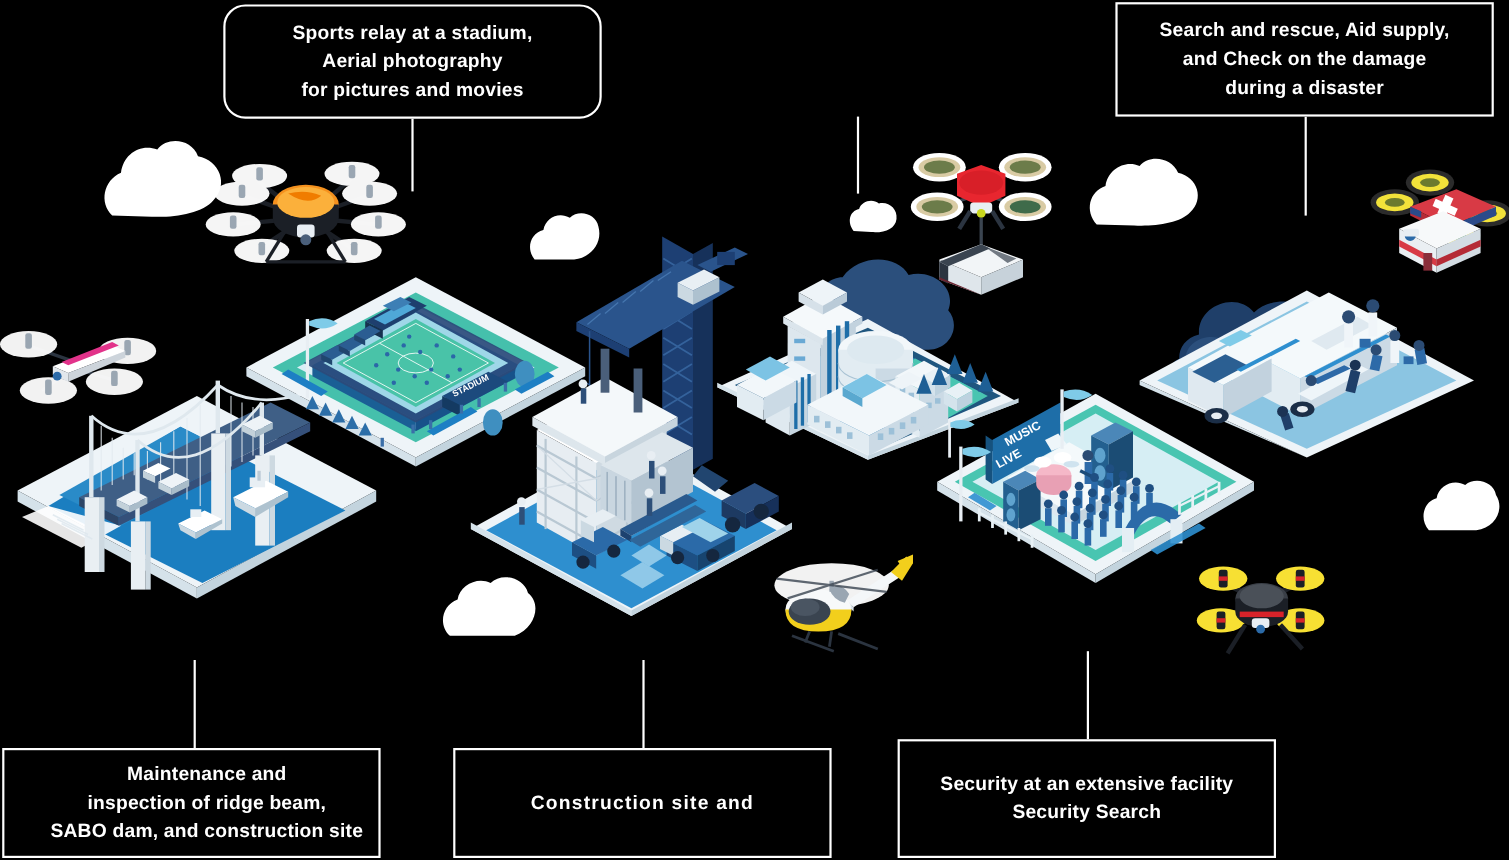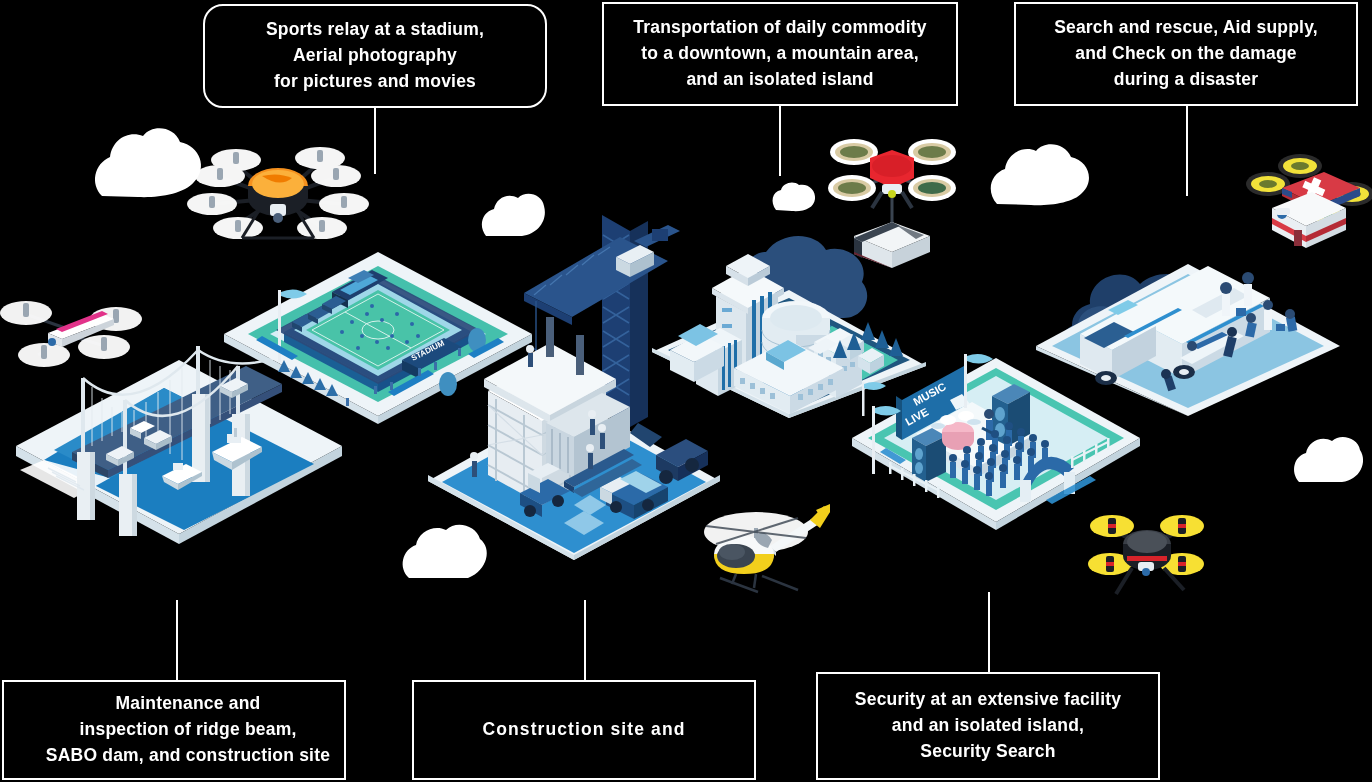--- a/index.html
+++ b/index.html
@@ -1009,41 +1009,35 @@
       </g>
     </svg>
   </div>
 
   <div class="callout" style="left:203px;top:4px;width:344px;height:104px;border-radius:20px;">
     <span class="ln">Sports relay at a stadium,</span>
     <span class="ln">Aerial photography</span>
     <span class="ln">for pictures and movies</span>
   </div>
 
-  <div class="callout" style="left:602px;top:2px;width:356px;height:104px;">
-    <span class="ln">Transportation of daily commodity</span>
-    <span class="ln">to a downtown, a mountain area,</span>
-    <span class="ln">and an isolated island</span>
-  </div>
 
   <div class="callout" style="left:1014px;top:2px;width:344px;height:104px;">
     <span class="ln">Search and rescue, Aid supply,</span>
     <span class="ln">and Check on the damage</span>
     <span class="ln">during a disaster</span>
   </div>
 
   <div class="callout" style="left:2px;top:680px;width:344px;height:100px;padding-left:38px;">
     <span class="ln">Maintenance and</span>
     <span class="ln">inspection of ridge beam,</span>
     <span class="ln">SABO dam, and construction site</span>
   </div>
 
   <div class="callout wide-track" style="left:412px;top:680px;width:344px;height:100px;">
     <span class="ln">Construction site and</span>
   </div>
 
   <div class="callout" style="left:816px;top:672px;width:344px;height:108px;">
     <span class="ln">Security at an extensive facility</span>
-    <span class="ln">and an isolated island,</span>
     <span class="ln">Security Search</span>
   </div>
 
 </div>
 
 </body></html>

